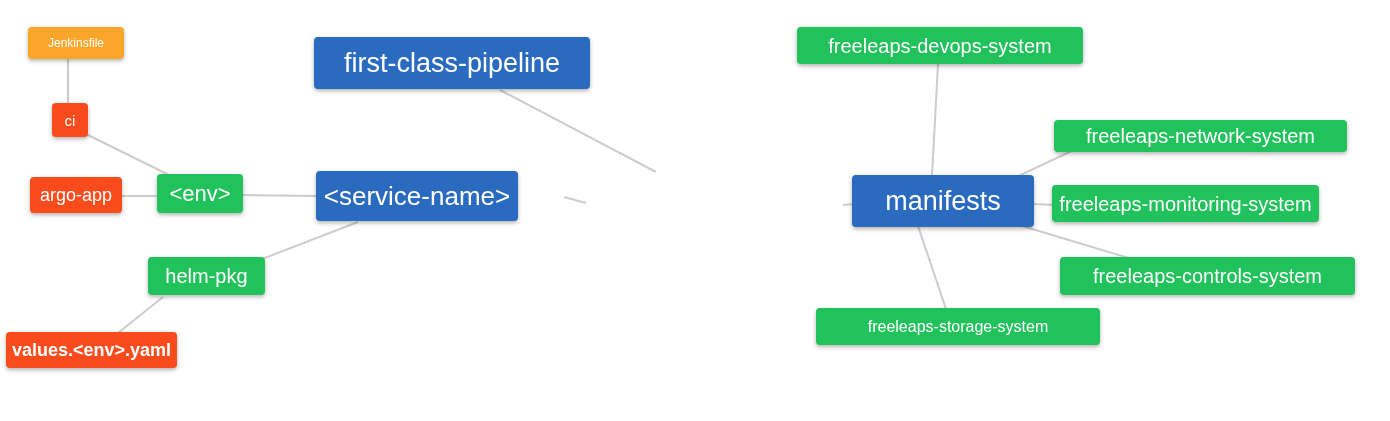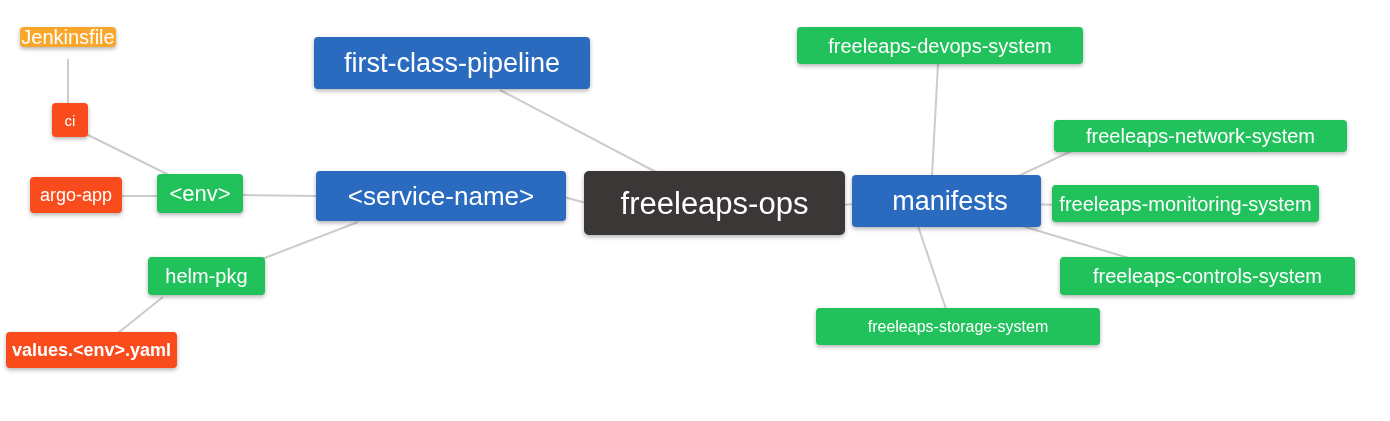--- a/index.html
+++ b/index.html
@@ -54,39 +54,38 @@
     <line x1="500" y1="90" x2="656" y2="172" style="stroke: rgb(204, 204, 204);"></line>
     <line x1="564" y1="197" x2="586" y2="203" style="stroke: rgb(204, 204, 204);"></line>
     <line x1="843" y1="205" x2="854" y2="204" style="stroke: rgb(204, 204, 204);"></line>
     <line x1="932" y1="176" x2="938" y2="64" style="stroke: rgb(204, 204, 204);"></line>
     <line x1="1008" y1="181" x2="1080" y2="147" style="stroke: rgb(204, 204, 204);"></line>
     <line x1="1008" y1="203" x2="1055" y2="205" style="stroke: rgb(204, 204, 204);"></line>
     <line x1="1009" y1="222" x2="1132" y2="259" style="stroke: rgb(204, 204, 204);"></line>
     <line x1="918" y1="226" x2="946" y2="309" style="stroke: rgb(204, 204, 204);"></line>
   </svg>
 
-  <div class="node" style="left: 20px; top: 27px; width: 96px; height: 20px; font-size: 20px; background: rgb(250, 166, 43);">Jenkinsfile</div>
+  <div class="node" style="left: 28px; top: 27px; width: 96px; height: 32px; font-size: 12px; background: rgb(250, 166, 43);">Jenkinsfile</div>
 
   <div class="node" style="left: 52px; top: 103px; width: 36px; height: 34px; font-size: 15px; background: rgb(249, 75, 28);">ci</div>
 
   <div class="node" style="left: 30px; top: 177px; width: 92px; height: 36px; font-size: 18px; background: rgb(249, 75, 28);">argo-app</div>
 
   <div class="node" style="left: 157px; top: 174px; width: 86px; height: 39px; font-size: 22px; background: rgb(33, 193, 91);">&lt;env&gt;</div>
 
   <div class="node" style="left: 148px; top: 257px; width: 117px; height: 38px; font-size: 20px; background: rgb(33, 193, 91);">helm-pkg</div>
 
   <div class="node" style="left: 6px; top: 332px; width: 171px; height: 36px; font-size: 18px; background: rgb(249, 75, 28); font-weight: bold;">values.&lt;env&gt;.yaml</div>
 
   <div class="node" style="left: 314px; top: 37px; width: 276px; height: 52px; font-size: 27px; background: rgb(42, 106, 191);">first-class-pipeline</div>
 
-  <div class="node" style="left: 316px; top: 171px; width: 250px; height: 50px; font-size: 26px; background: rgb(42, 106, 191);">&lt;service-name&gt;</div>
+  <div class="node" style="left: 316px; top: 171px; width: 202px; height: 50px; font-size: 26px; background: rgb(42, 106, 191);">&lt;service-name&gt;</div>
 
-  <div class="node root" style="left: 584px; top: 171px; width: 261px; height: 64px; font-size: 31px; background: rgb(59, 55, 54);">freeleaps-ops</div>
 
-  <div class="node" style="left: 852px; top: 175px; width: 182px; height: 52px; font-size: 27px; background: rgb(42, 106, 191); padding-left: 7px;">manifests</div>
+  <div class="node" style="left: 852px; top: 175px; width: 182px; height: 52px; font-size: 27px; background: rgb(42, 106, 191);">manifests</div>
 
   <div class="node" style="left: 797px; top: 27px; width: 286px; height: 37px; font-size: 20px; background: rgb(33, 193, 91);">freeleaps-devops-system</div>
 
   <div class="node" style="left: 1054px; top: 120px; width: 293px; height: 32px; font-size: 20px; background: rgb(33, 193, 91);">freeleaps-network-system</div>
 
   <div class="node" style="left: 1052px; top: 185px; width: 267px; height: 37px; font-size: 20px; background: rgb(33, 193, 91);">freeleaps-monitoring-system</div>
 
   <div class="node" style="left: 1060px; top: 257px; width: 295px; height: 38px; font-size: 20px; background: rgb(33, 193, 91);">freeleaps-controls-system</div>
 
   <div class="node" style="left: 816px; top: 308px; width: 284px; height: 37px; font-size: 16px; background: rgb(33, 193, 91);">freeleaps-storage-system</div>

